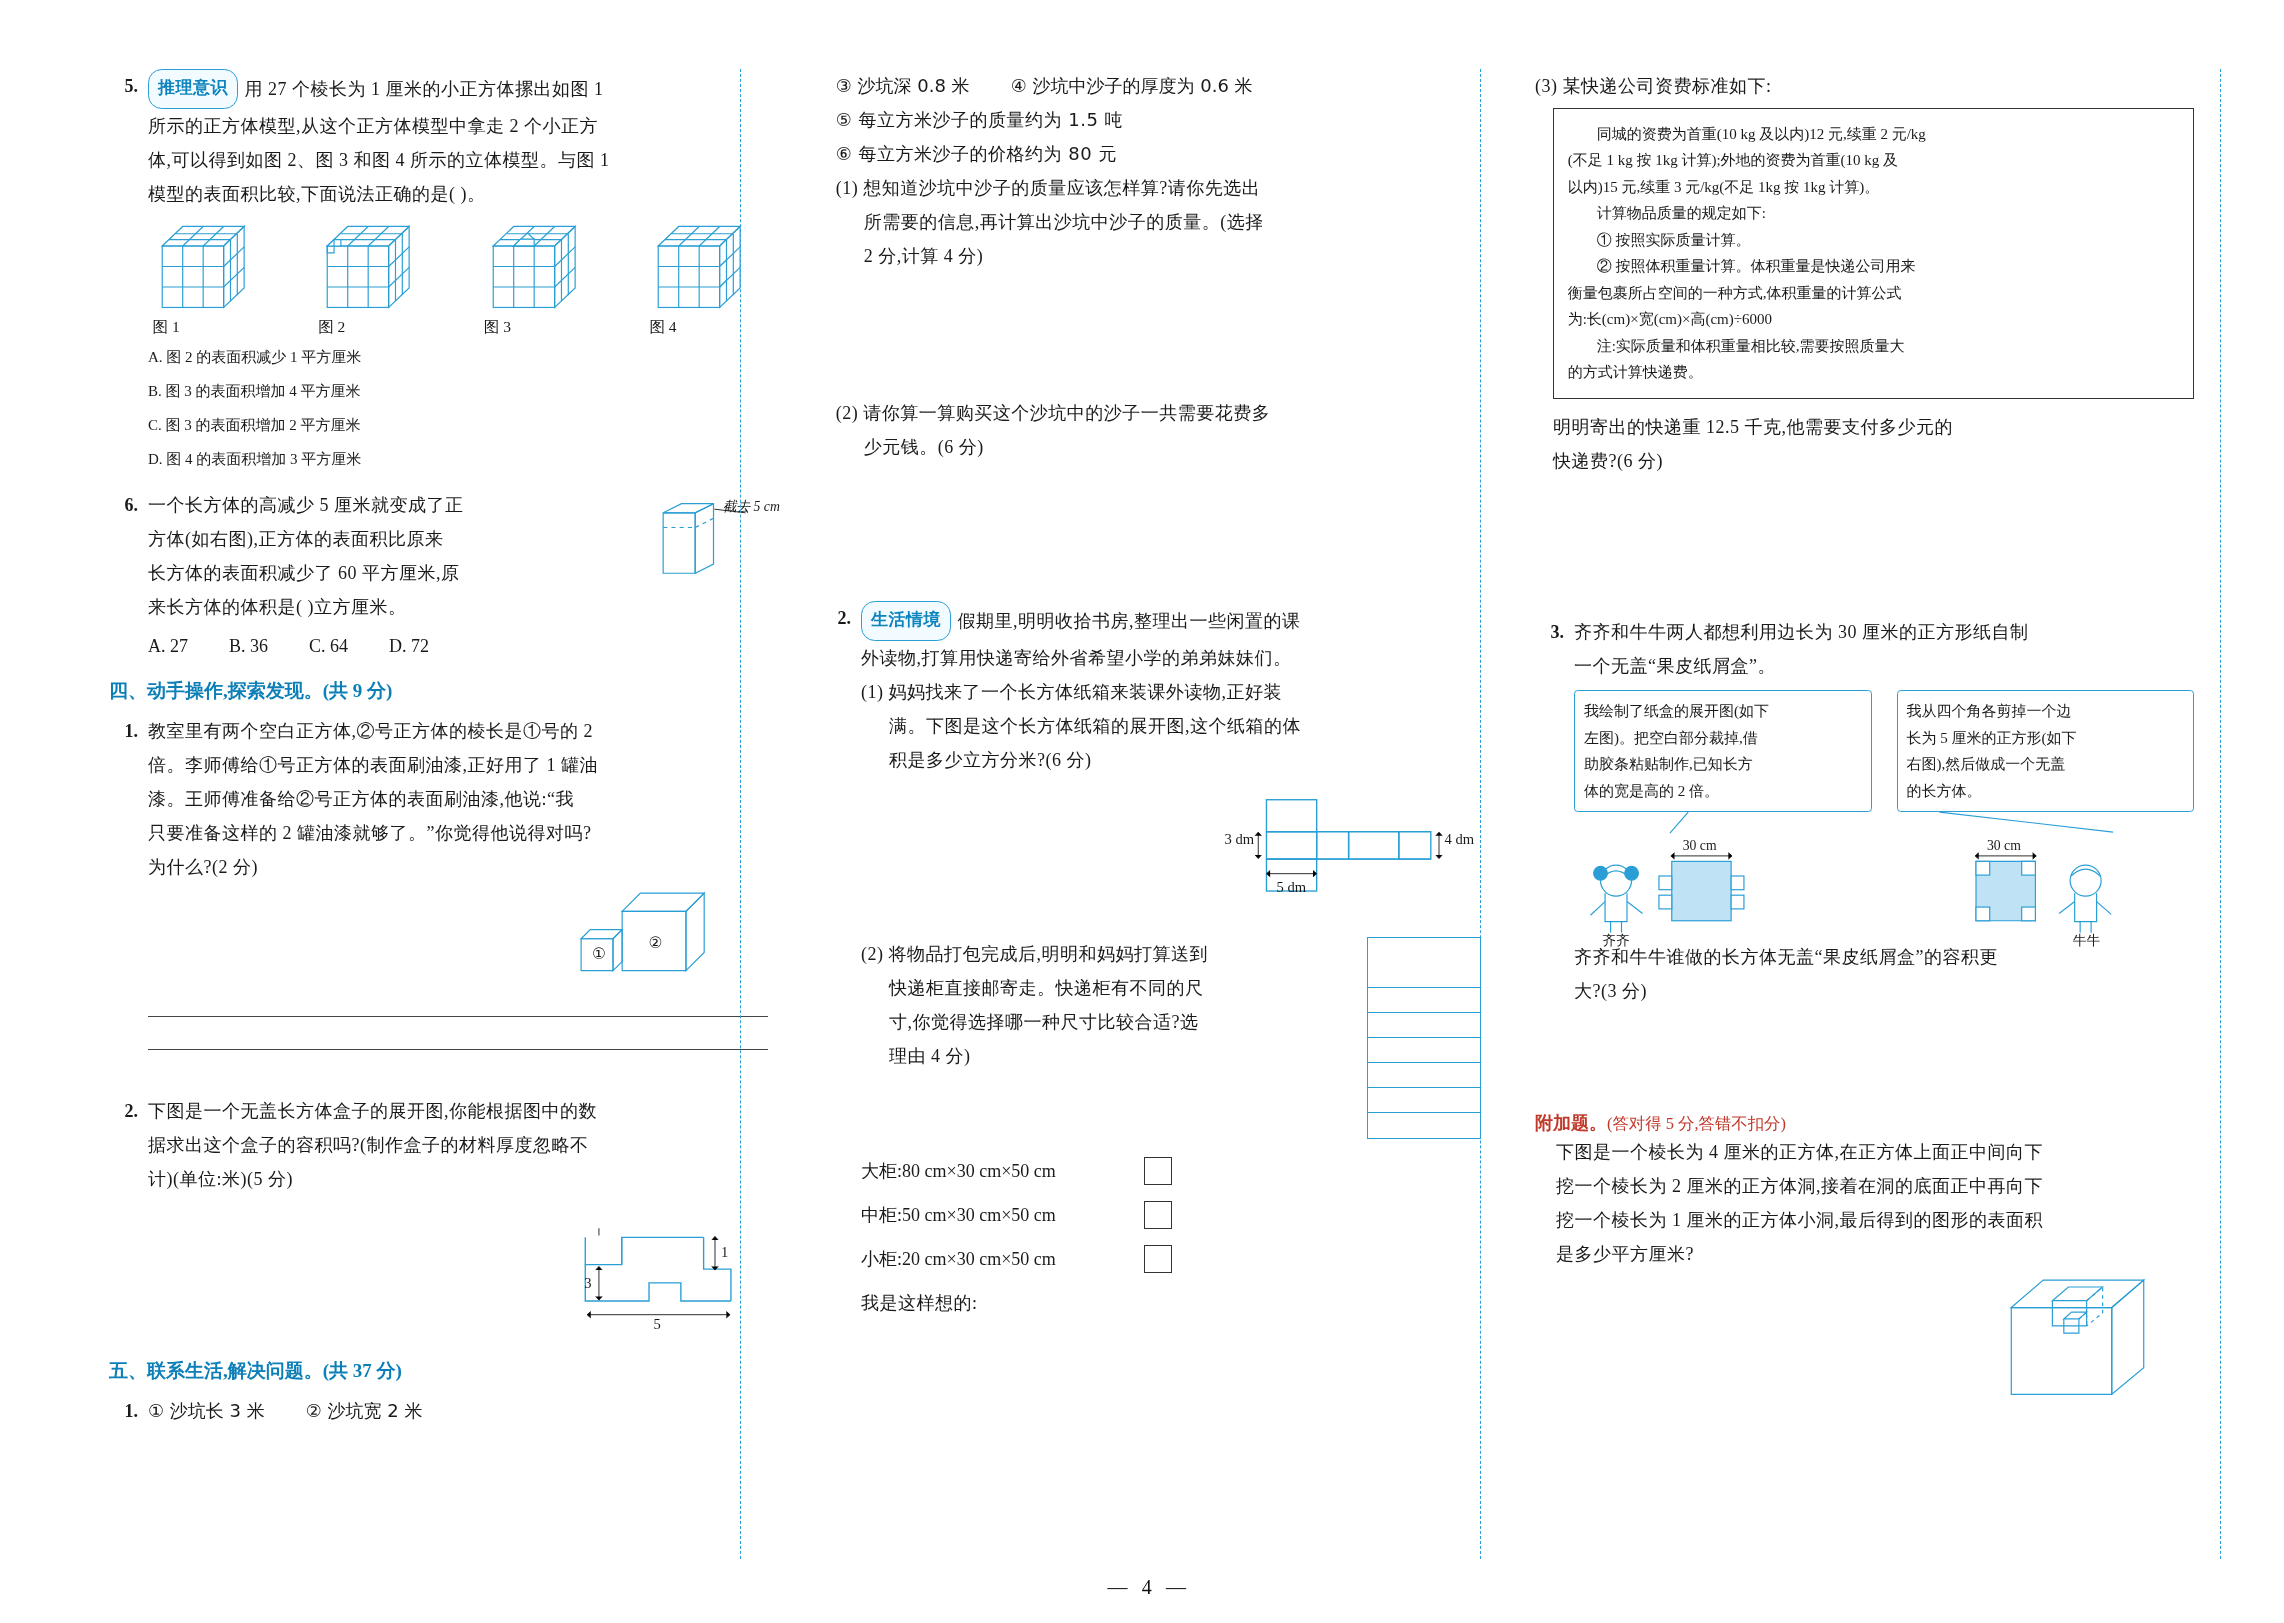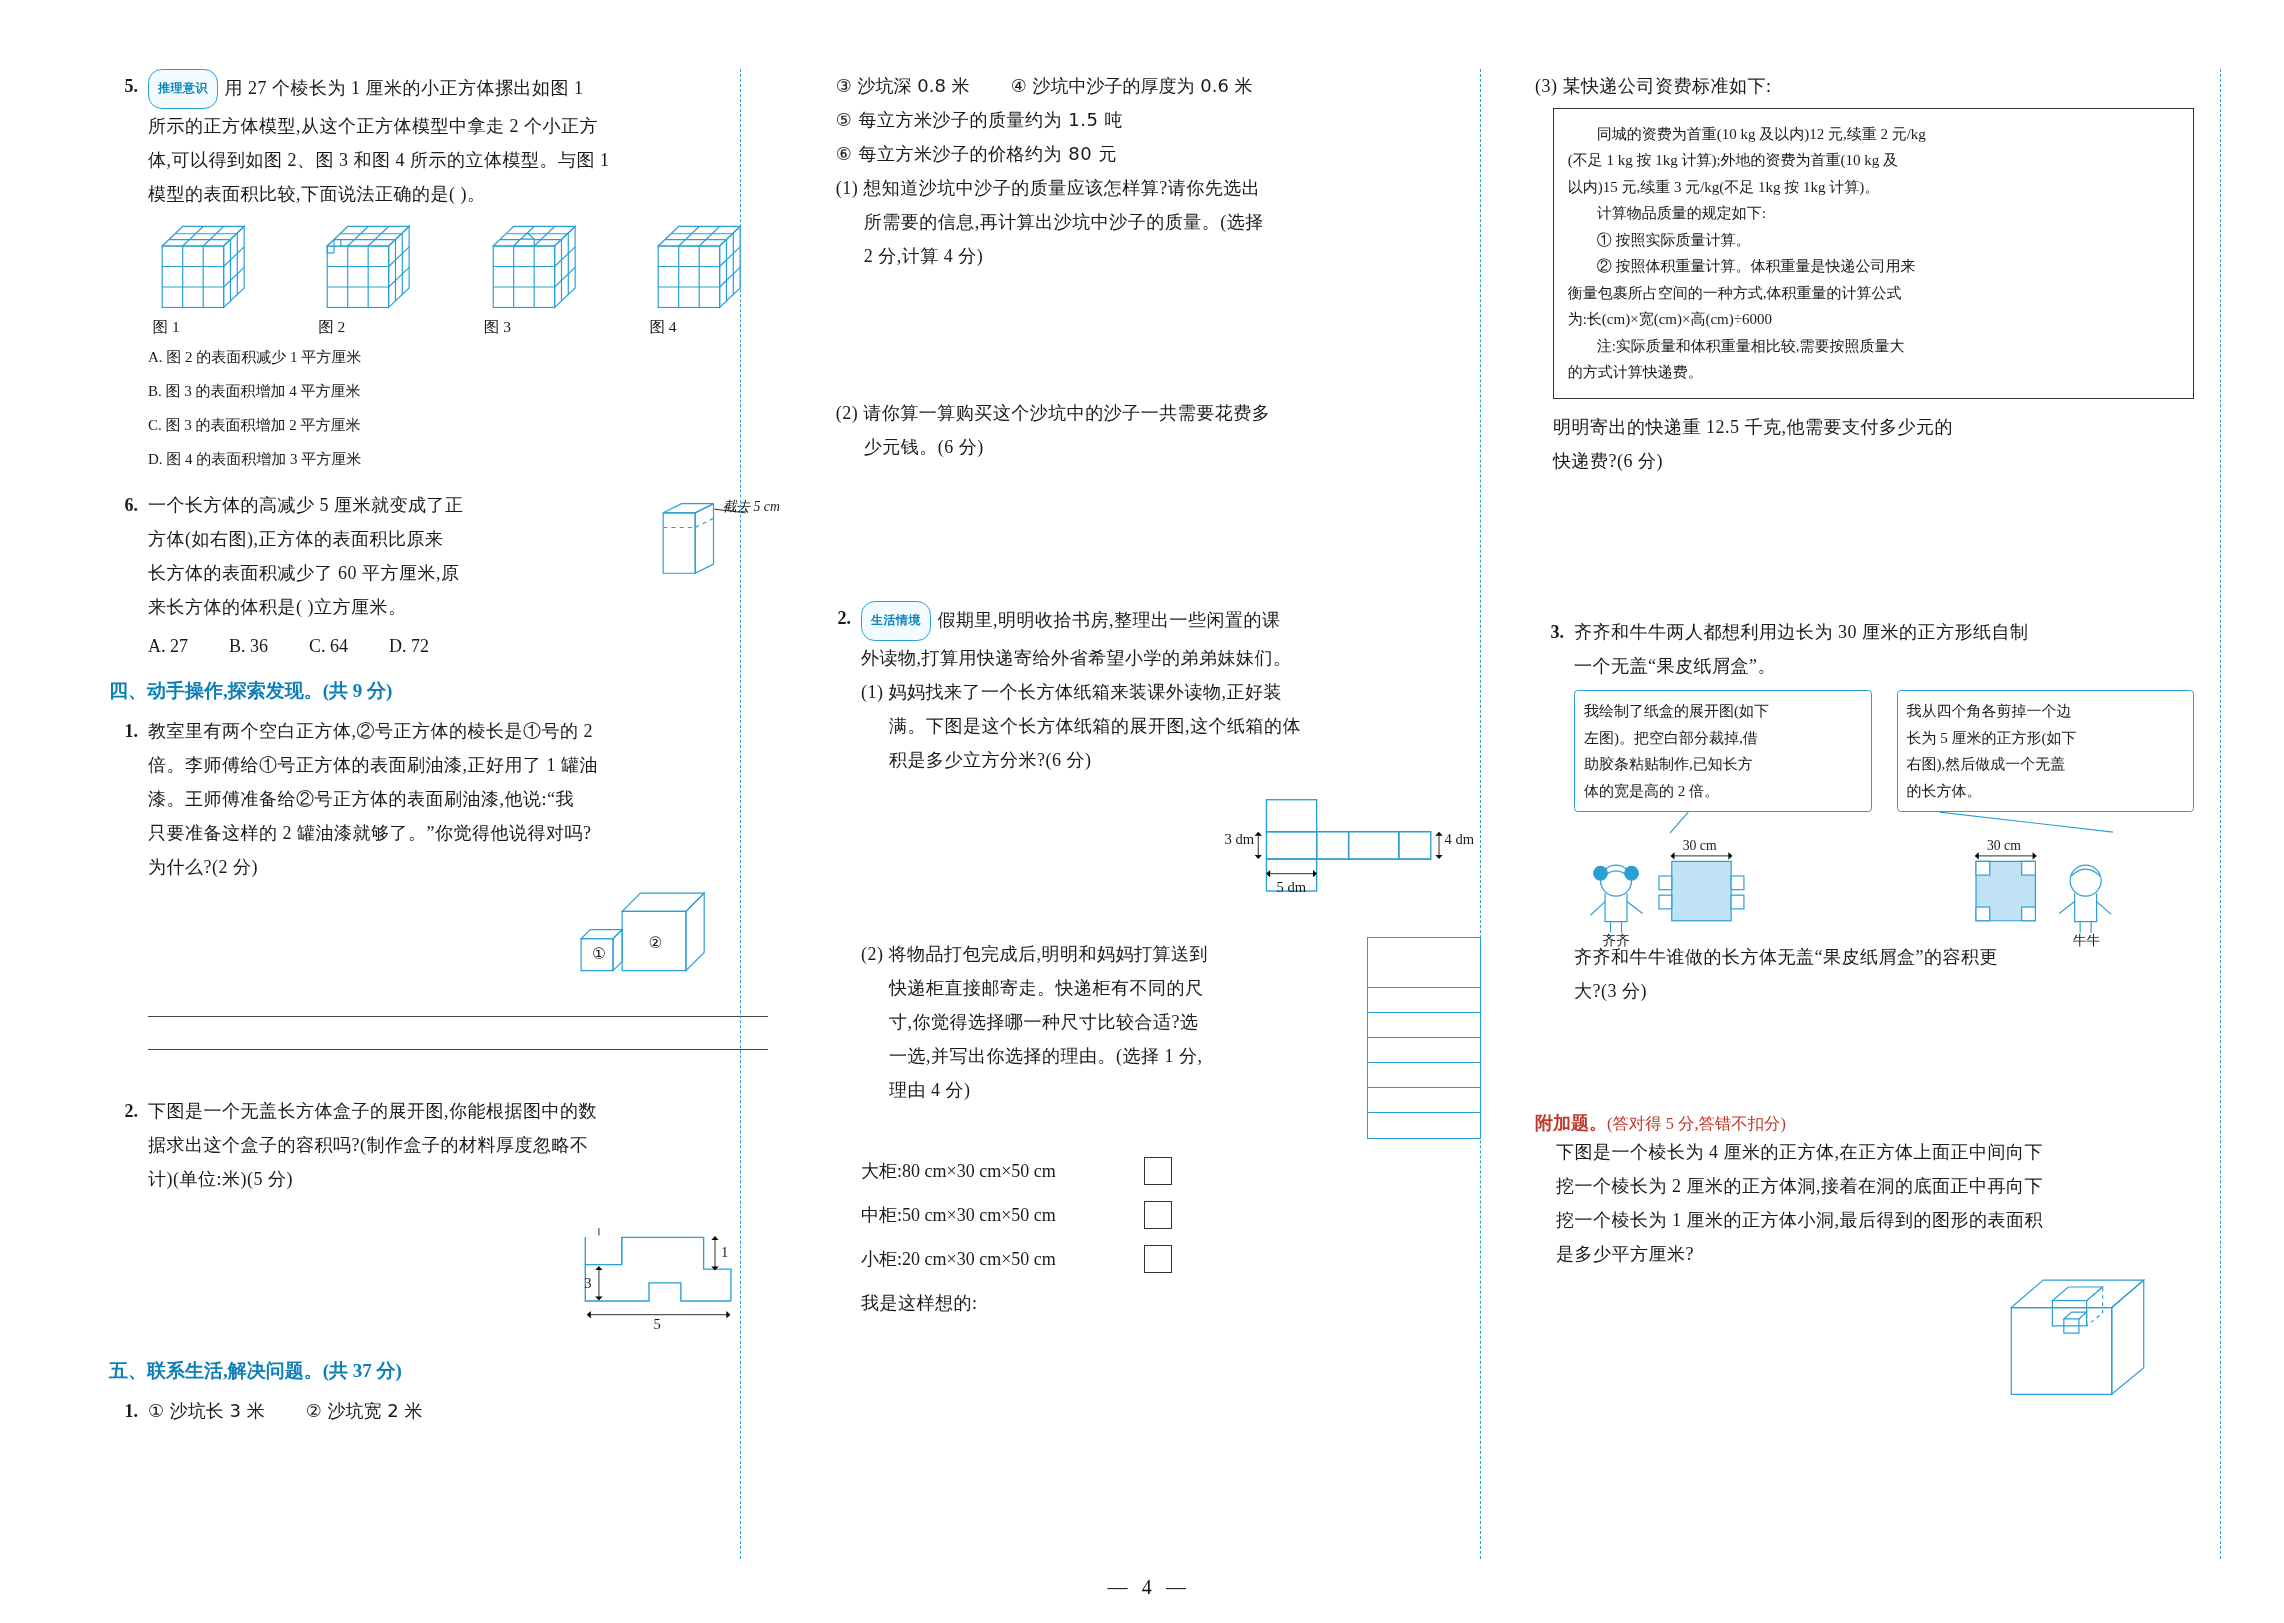--- a/index.html
+++ b/index.html
@@ -40,21 +40,21 @@
     font-family:"Liberation Serif", serif;
   }
   .qbody { flex:1 1 auto; padding-left:10px; }
   .line { font-size:18px; line-height:34px; letter-spacing:0.5px; }
 
   .tag {
     display:inline-block;
     border:1.4px solid #2a9fd6;
     border-radius:13.7px;
     color:#0d84bd;
-    font-size:12px;
+    font-size:17px;
     padding:1.4px 9px 2.7px 9px;
     margin-right:6.4px;
     vertical-align:1.4px;
     font-family:"Liberation Sans", sans-serif;
     font-weight:bold;
     background:#f2fbff;
   }
   .sect {
     color:#0d7fb8;
     font-weight:bold;
@@ -417,21 +417,20 @@
             <text x="58" y="128" font-size="32" font-family="'Liberation Serif',serif" fill="#1a1a1a">3 dm</text>
             <text x="172" y="232" font-size="32" font-family="'Liberation Serif',serif" fill="#1a1a1a">5 dm</text>
           </svg>
         </div>
 
         <div style="display:flex; align-items:flex-start; gap:18px; margin-top:13.7px;">
           <div style="flex:1 1 auto;">
             <div class="line">(2) 将物品打包完成后,明明和妈妈打算送到</div>
             <div class="line" style="padding-left:28px;">快递柜直接邮寄走。快递柜有不同的尺</div>
             <div class="line" style="padding-left:28px;">寸,你觉得选择哪一种尺寸比较合适?选</div>
-            <div class="line" style="padding-left:28px;">一选,并写出你选择的理由。(选择 1 分,</div>
             <div class="line" style="padding-left:28px;">理由 4 分)</div>
           </div>
           <div class="locker">
             <div class="lockerbig"></div>
             <div></div>
             <div></div>
             <div></div>
             <div></div>
             <div></div>
             <div></div>

